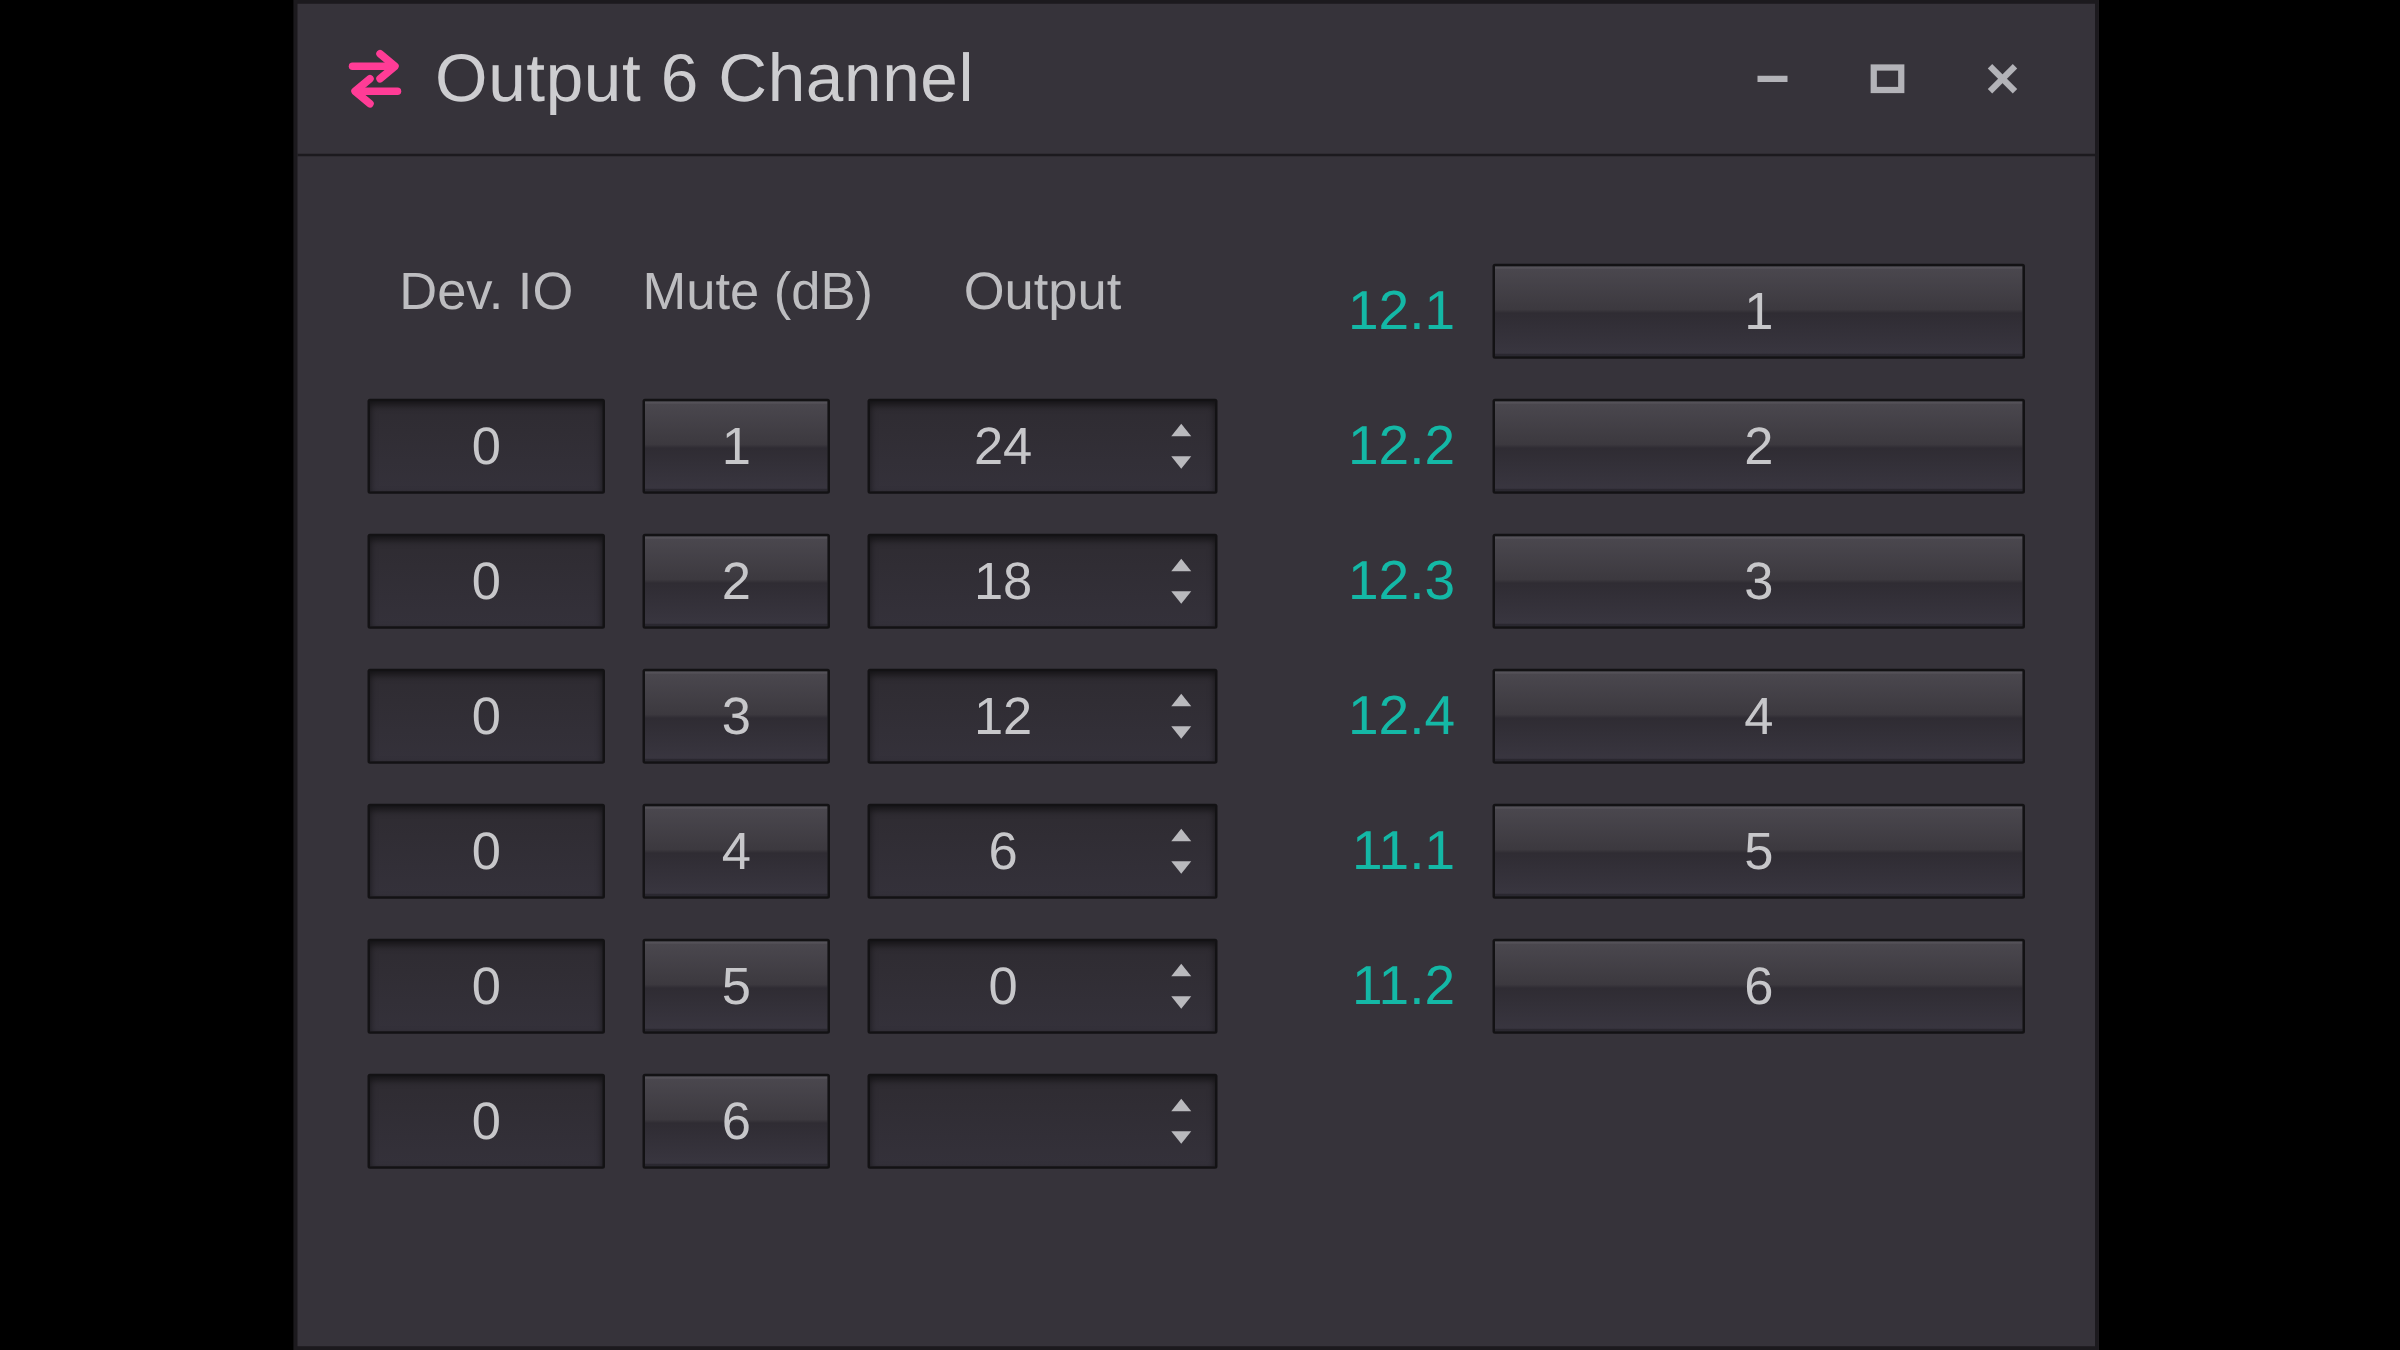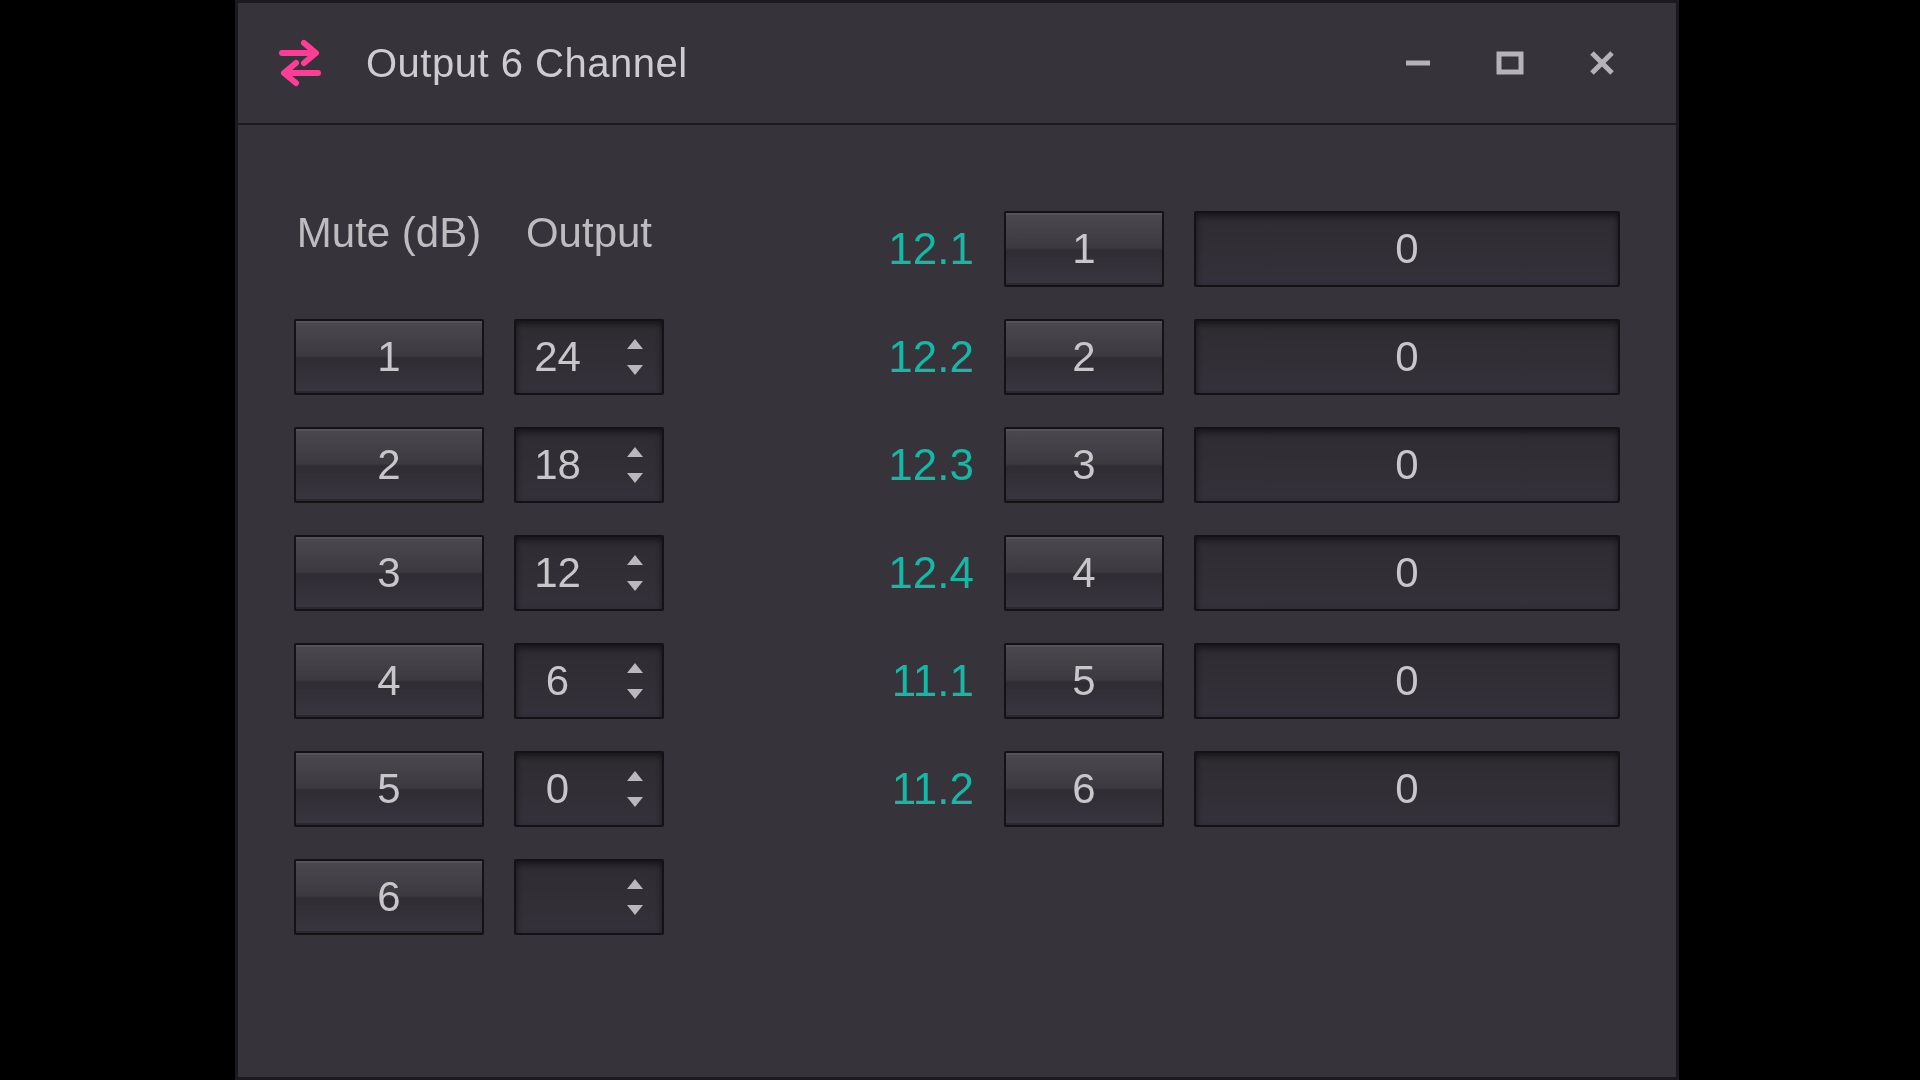--- a/index.html
+++ b/index.html
@@ -30,24 +30,24 @@
   }
   .titlebar {
     height: 120px;
     display: flex;
     align-items: center;
     padding: 0 28px 0 34px;
     border-bottom: 2px solid #1c1a1e;
   }
   .titlebar .app-icon svg { display: block; }
   .titlebar .title {
-    font-size: 40px;
+    font-size: 54px;
     font-weight: 400;
     color: #cdcdd0;
-    margin-left: 38px;
+    margin-left: 20px;
     letter-spacing: 0.5px;
   }
   .win-controls {
     margin-left: auto;
     display: flex;
     align-items: center;
   }
   .win-btn {
     width: 92px;
     height: 72px;
@@ -165,20 +165,21 @@
           <svg width="40" height="40" viewBox="0 0 40 40">
             <line x1="10" y1="10" x2="30" y2="30" stroke="#b3b3b8" stroke-width="5"></line>
             <line x1="30" y1="10" x2="10" y2="30" stroke="#b3b3b8" stroke-width="5"></line>
           </svg>
         </div>
       </div>
     </div>
 
     <div class="content">
       <div class="grid" id="grid">
+        <div class="hdr left">Dev. IO</div>
         <div class="hdr">Mute (dB)</div>
         <div class="hdr">Output</div>
       <div class="row-cell devio">12.1</div>
           <div class="row-cell">
             <div class="btn">1</div>
           </div>
           <div class="row-cell">
             <div class="field">0</div>
           </div>
           <div class="row-cell">

